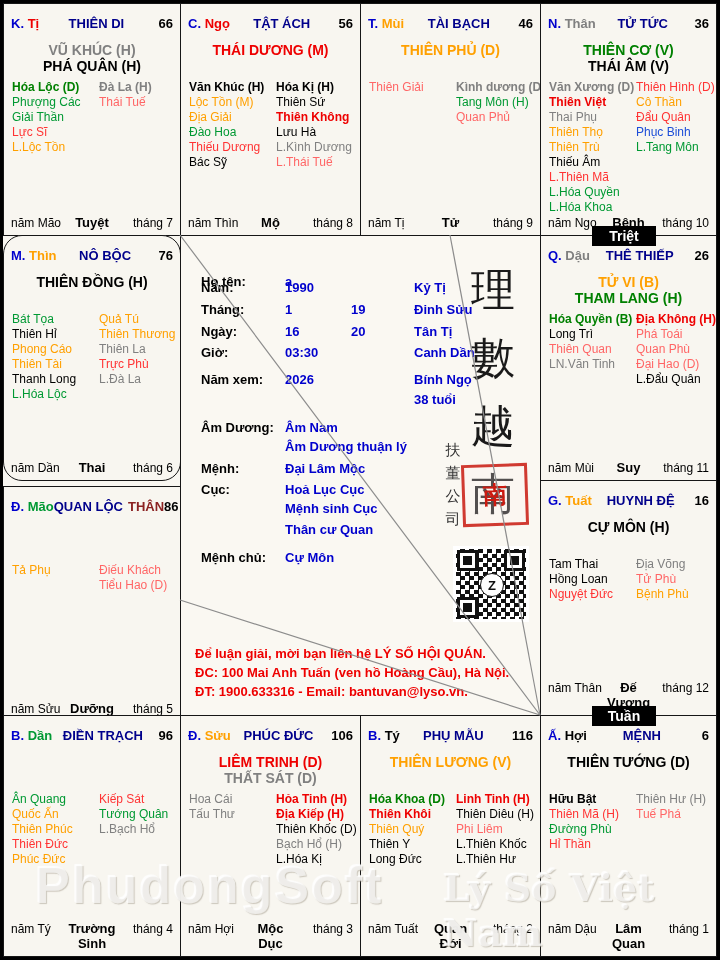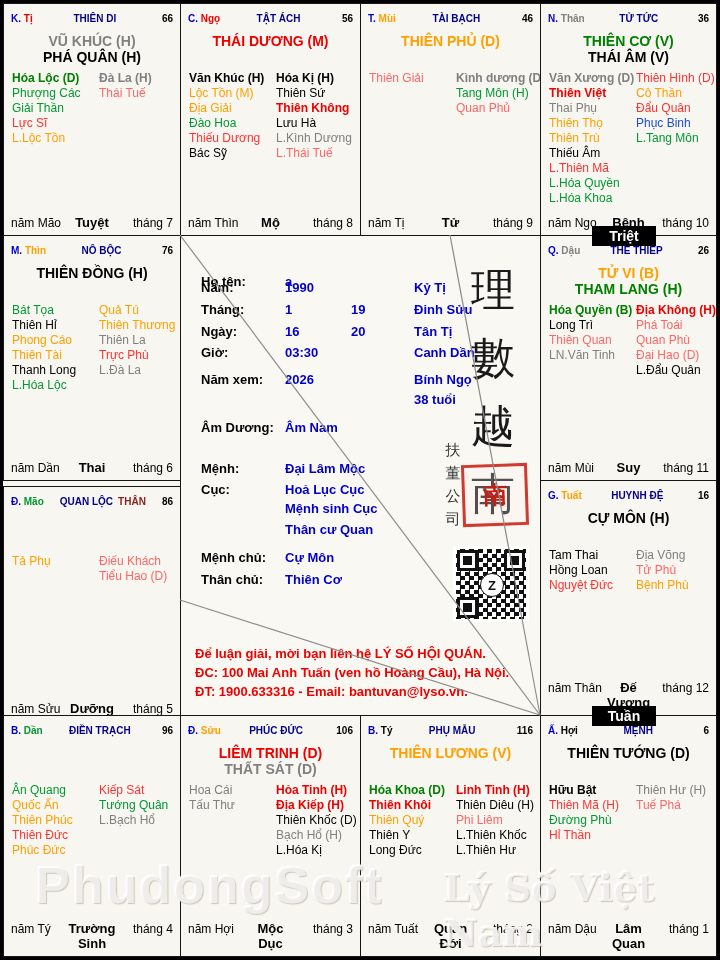--- a/index.html
+++ b/index.html
@@ -4,29 +4,29 @@
 <style>
   html,body{margin:0;padding:0;background:#444;}
   .chart{position:relative;width:720px;height:960px;background:#f8f6f0;border:3px solid #000;
          box-sizing:border-box;font-family:"Liberation Sans",sans-serif;overflow:hidden;}
   
   .palace{position:absolute;background:#f8f6f0;border:1px solid #161616;box-sizing:border-box;overflow:hidden;}
   .pos-ti  {left:0;   top:0;    width:178px;height:233px;}
   .pos-ngo {left:177px;top:0;   width:181px;height:233px;}
   .pos-mui {left:357px;top:0;   width:181px;height:233px;}
   .pos-than{left:537px;top:0;   width:177px;height:233px;}
-  .pos-thin{left:0;   top:232px;width:178px;height:246px;}
+  .pos-thin{left:0;   top:232px;width:178px;height:246px;border-radius:19px;}
   .pos-dau {left:537px;top:232px;width:177px;height:246px;}
   .pos-mao {left:0;   top:483px;width:178px;height:236px;}
   .pos-tuat{left:537px;top:477px;width:177px;height:236px;}
   .pos-dan {left:0;   top:712px;width:178px;height:242px;}
   .pos-suu {left:177px;top:712px;width:181px;height:242px;}
   .pos-ty  {left:357px;top:712px;width:181px;height:242px;}
   .pos-hoi {left:537px;top:712px;width:177px;height:242px;}
-  .p-header{display:flex;align-items:flex-end;padding:3px 7px 0 7px;font-size:10px;font-weight:bold;height:17px;}
+  .p-header{display:flex;align-items:flex-start;padding:12px 7px 0 7px;font-size:13px;font-weight:bold;height:17px;}
   .canchi{white-space:nowrap;}
   .can{color:#0000CD;}
   .p-name{flex:1;text-align:center;color:#00008B;white-space:nowrap;}
   .pextra{color:#8B2222;margin-left:5px;}
   .p-num{color:#000;}
   .p-mains{min-height:32px;margin-top:9px;text-align:center;}
   .main-star{font-size:14px;font-weight:bold;line-height:16px;white-space:nowrap;}
   .p-cols{position:relative;margin-top:6px;}
   .col{position:absolute;top:0;}
   .col-l{left:8px;}
@@ -108,41 +108,40 @@
         <span class="cv x1">2026</span>
         <span class="cv x3">Bính Ngọ</span>
       </div>
     <div class="crow" style="top:156px">
         <span class="cv x3">38 tuổi</span>
       </div>
     <div class="crow" style="top:184px">
         <span class="clab">Âm Dương:</span>
         <span class="cv x1">Âm Nam</span>
       </div>
+    <div class="crow" style="top:203px">
+        <span class="cv x1">Âm Dương thuận lý</span>
+      </div>
     <div class="crow" style="top:225px">
         <span class="clab">Mệnh:</span>
         <span class="cv x1">Đại Lâm Mộc</span>
       </div>
     <div class="crow" style="top:246px">
         <span class="clab">Cục:</span>
         <span class="cv x1">Hoả Lục Cục</span>
       </div>
     <div class="crow" style="top:265px">
         <span class="cv x1">Mệnh sinh Cục</span>
       </div>
     <div class="crow" style="top:286px">
         <span class="cv x1">Thân cư Quan</span>
       </div>
     <div class="crow" style="top:314px">
         <span class="clab">Mệnh chủ:</span>
         <span class="cv x1">Cự Môn</span>
-      </div>
-    <div class="crow" style="top:336px">
-        <span class="clab">Thân chủ:</span>
-        <span class="cv x1">Thiên Cơ</span>
       </div>
 
     <div class="calli" id="calli-main">
         <div>理</div>
         <div>數</div>
         <div>越</div>
         <div>南</div>
       </div>
     <div class="side-chars" id="calli-side">
         <div>扶</div>

